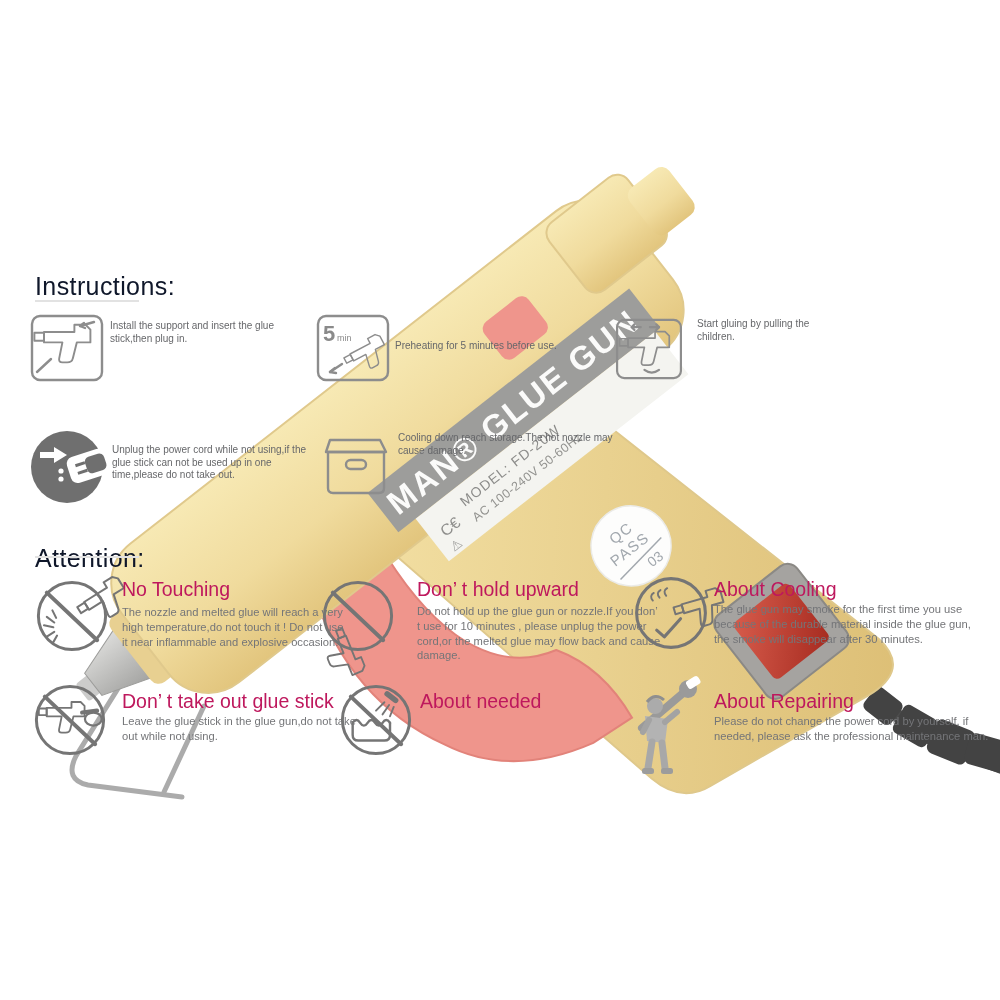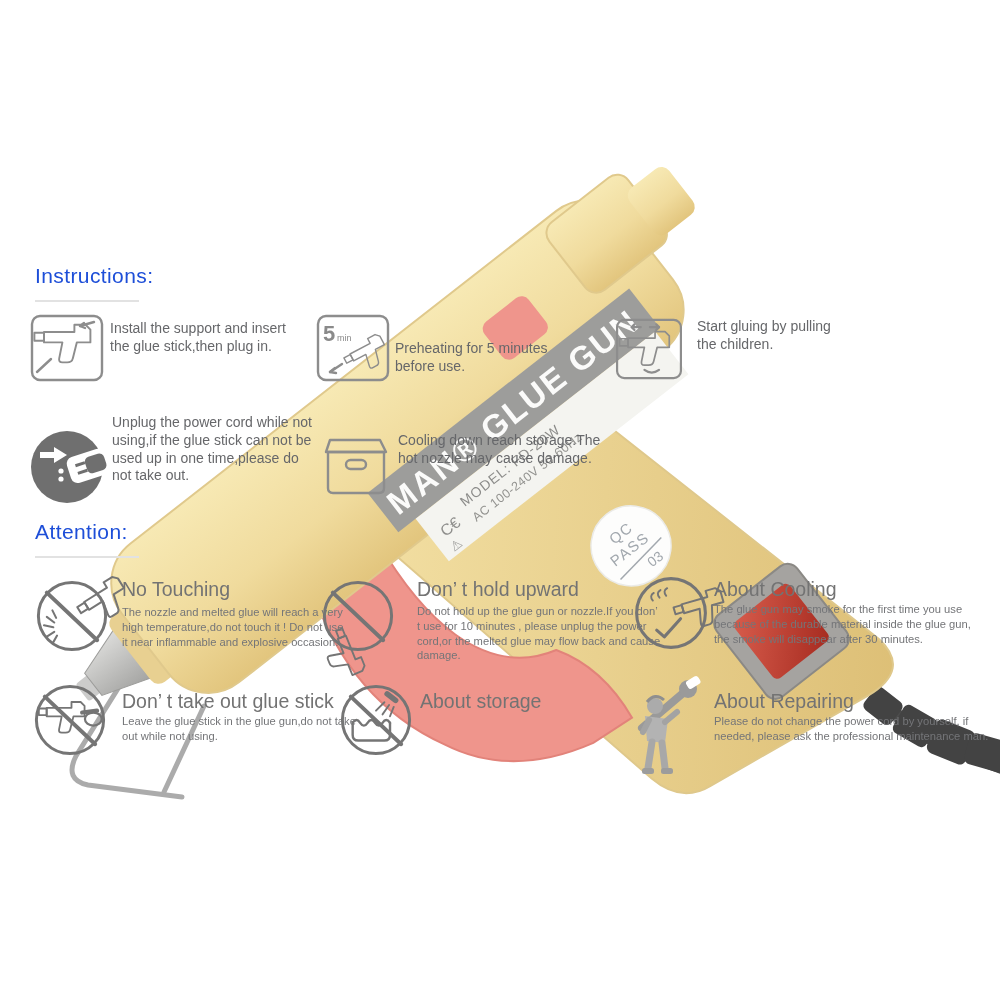--- a/index.html
+++ b/index.html
@@ -1,22 +1,22 @@
 <!DOCTYPE html>
 <html><head>
 <meta charset="utf-8">
 <style>
   html,body{margin:0;padding:0;background:#fff;}
   #stage{position:relative;width:1000px;height:1000px;background:#ffffff;overflow:hidden;
          font-family:"Liberation Sans", sans-serif;}
   .abs{position:absolute;}
-  .heading{position:absolute;font-size:21px;color:#1d4ed8;letter-spacing:.4px;z-index:3;}
+  .heading{position:absolute;font-size:25px;color:#0f172a;letter-spacing:.4px;z-index:3;margin-top:8px;}
   .rule{position:absolute;width:104px;height:2px;background:#e2e2e2;z-index:3;}
-  .ins-text{position:absolute;font-size:14px;color:#66676a;line-height:1.27;z-index:3;}
-  .att-title{position:absolute;font-size:19.5px;color:#737373;white-space:nowrap;z-index:3;}
+  .ins-text{position:absolute;font-size:10px;color:#66676a;line-height:1.27;z-index:3;}
+  .att-title{position:absolute;font-size:19.5px;color:#be185d;white-space:nowrap;z-index:3;}
   .att-text{position:absolute;font-size:11.2px;color:#747578;line-height:1.32;z-index:3;}
   svg.icon{position:absolute;z-index:3;overflow:visible;}
   svg#gun-photo{position:absolute;left:0;top:0;z-index:1;}
   .lineart{stroke:#8d8d8d;fill:none;stroke-width:2.4;stroke-linejoin:round;stroke-linecap:round;}
   .warnart{stroke:#757575;fill:none;stroke-width:3.2;stroke-linejoin:round;stroke-linecap:round;}
 </style>
 </head>
 <body>
 
 <div id="stage">
@@ -156,32 +156,32 @@
     <polygon points="26,19 26,35 39,27" fill="#ffffff"></polygon>
     <g transform="rotate(-18 58 38)">
       <rect x="40" y="25" width="40" height="27" rx="7" fill="#ffffff"></rect>
       <rect x="58" y="30" width="20" height="17" rx="5" fill="#6f6f6f"></rect>
       <rect x="48" y="33" width="10" height="3" fill="#6f6f6f"></rect>
       <rect x="48" y="41" width="10" height="3" fill="#6f6f6f"></rect>
     </g>
     <circle cx="33" cy="43" r="2.6" fill="#ffffff"></circle>
     <circle cx="33" cy="51" r="2.6" fill="#ffffff"></circle>
   </svg>
-  <div class="ins-text" style="left:112px;top:414px;width:202px">Unplug the power cord while not using,if the glue stick can not be used up in one time,please do not take out.</div>
+  <div class="ins-text" style="left:112px;top:444px;width:202px">Unplug the power cord while not using,if the glue stick can not be used up in one time,please do not take out.</div>
 
   <svg class="icon" style="left:318px;top:426px" width="76" height="72" viewBox="0 0 76 72">
     <g class="lineart">
       <path d="M12 14 L62 14 L68 26 L8 26 Z"></path>
       <path d="M10 26 H66 V62 q0 5 -5 5 H15 q-5 0 -5 -5 Z"></path>
       <rect x="28" y="34" width="20" height="9" rx="4.5"></rect>
     </g>
   </svg>
   <div class="ins-text" style="left:398px;top:432px;width:218px">Cooling down reach storage.The hot nozzle may cause damage.</div>
 
-  <div class="heading" style="left:35px;top:520px">Attention:</div>
+  <div class="heading" style="left:35px;top:536px">Attention:</div>
   <div class="rule" style="left:35px;top:556px"></div>
 
   <svg class="icon" style="left:30px;top:574px" width="84" height="84" viewBox="0 0 90 90">
     <g class="warnart">
       <circle cx="45" cy="45" r="36"></circle>
       <g stroke-width="2.8" transform="translate(58 30) rotate(-32) scale(0.76)">
           <use href="#minigun"></use>
         </g>
       <g stroke-width="2.2">
         <path d="M26 52 l-8 -6"></path>
@@ -246,21 +246,21 @@
       <path d="M20 48 L20 61 q0 6 6 6 h28 q6 0 6 -6 L60 48" stroke-width="2.6"></path>
       <path d="M57 17 l9 7" stroke-width="6"></path>
       <g stroke-width="2">
         <path d="M54 26 l-9 9"></path>
           <path d="M59 29 l-7 10"></path>
           <path d="M64 31 l-4 10"></path>
       </g>
       <line x1="18" y1="20" x2="72" y2="71" stroke-width="4.2"></line>
     </g>
   </svg>
-  <div class="att-title" style="left:420px;top:690px">About storage</div>
+  <div class="att-title" style="left:420px;top:690px">About needed</div>
 
   <svg class="icon" style="left:620px;top:676px" width="88" height="104" viewBox="0 0 88 104">
     <line x1="22" y1="52" x2="62" y2="18" stroke="#9a9a9a" stroke-width="8" stroke-linecap="round"></line>
     <circle cx="68" cy="13" r="9" fill="#9a9a9a"></circle>
     <rect x="66" y="2" width="14" height="9" rx="3" fill="#ffffff" transform="rotate(-32 73 6)"></rect>
     <circle cx="35" cy="30" r="8" fill="#ababab"></circle>
     <path d="M27 26 q8 -10 17 -2" fill="none" stroke="#8f8f8f" stroke-width="3"></path>
     <path d="M25 40 L48 43 L45 67 L27 65 Z" fill="#b3b3b3"></path>
     <path d="M29 44 L23 56" stroke="#a3a3a3" stroke-width="6" stroke-linecap="round"></path>
     <path d="M45 46 L57 36" stroke="#a3a3a3" stroke-width="6" stroke-linecap="round"></path>

